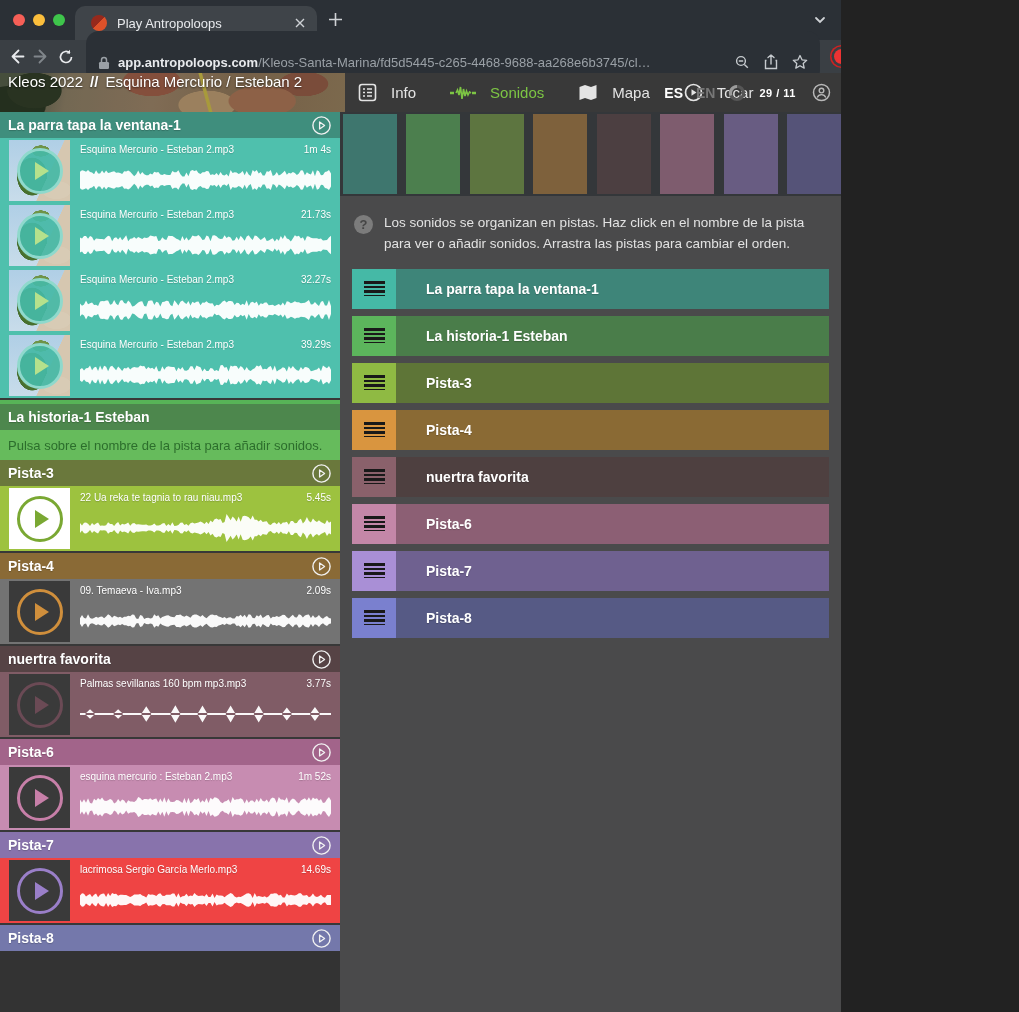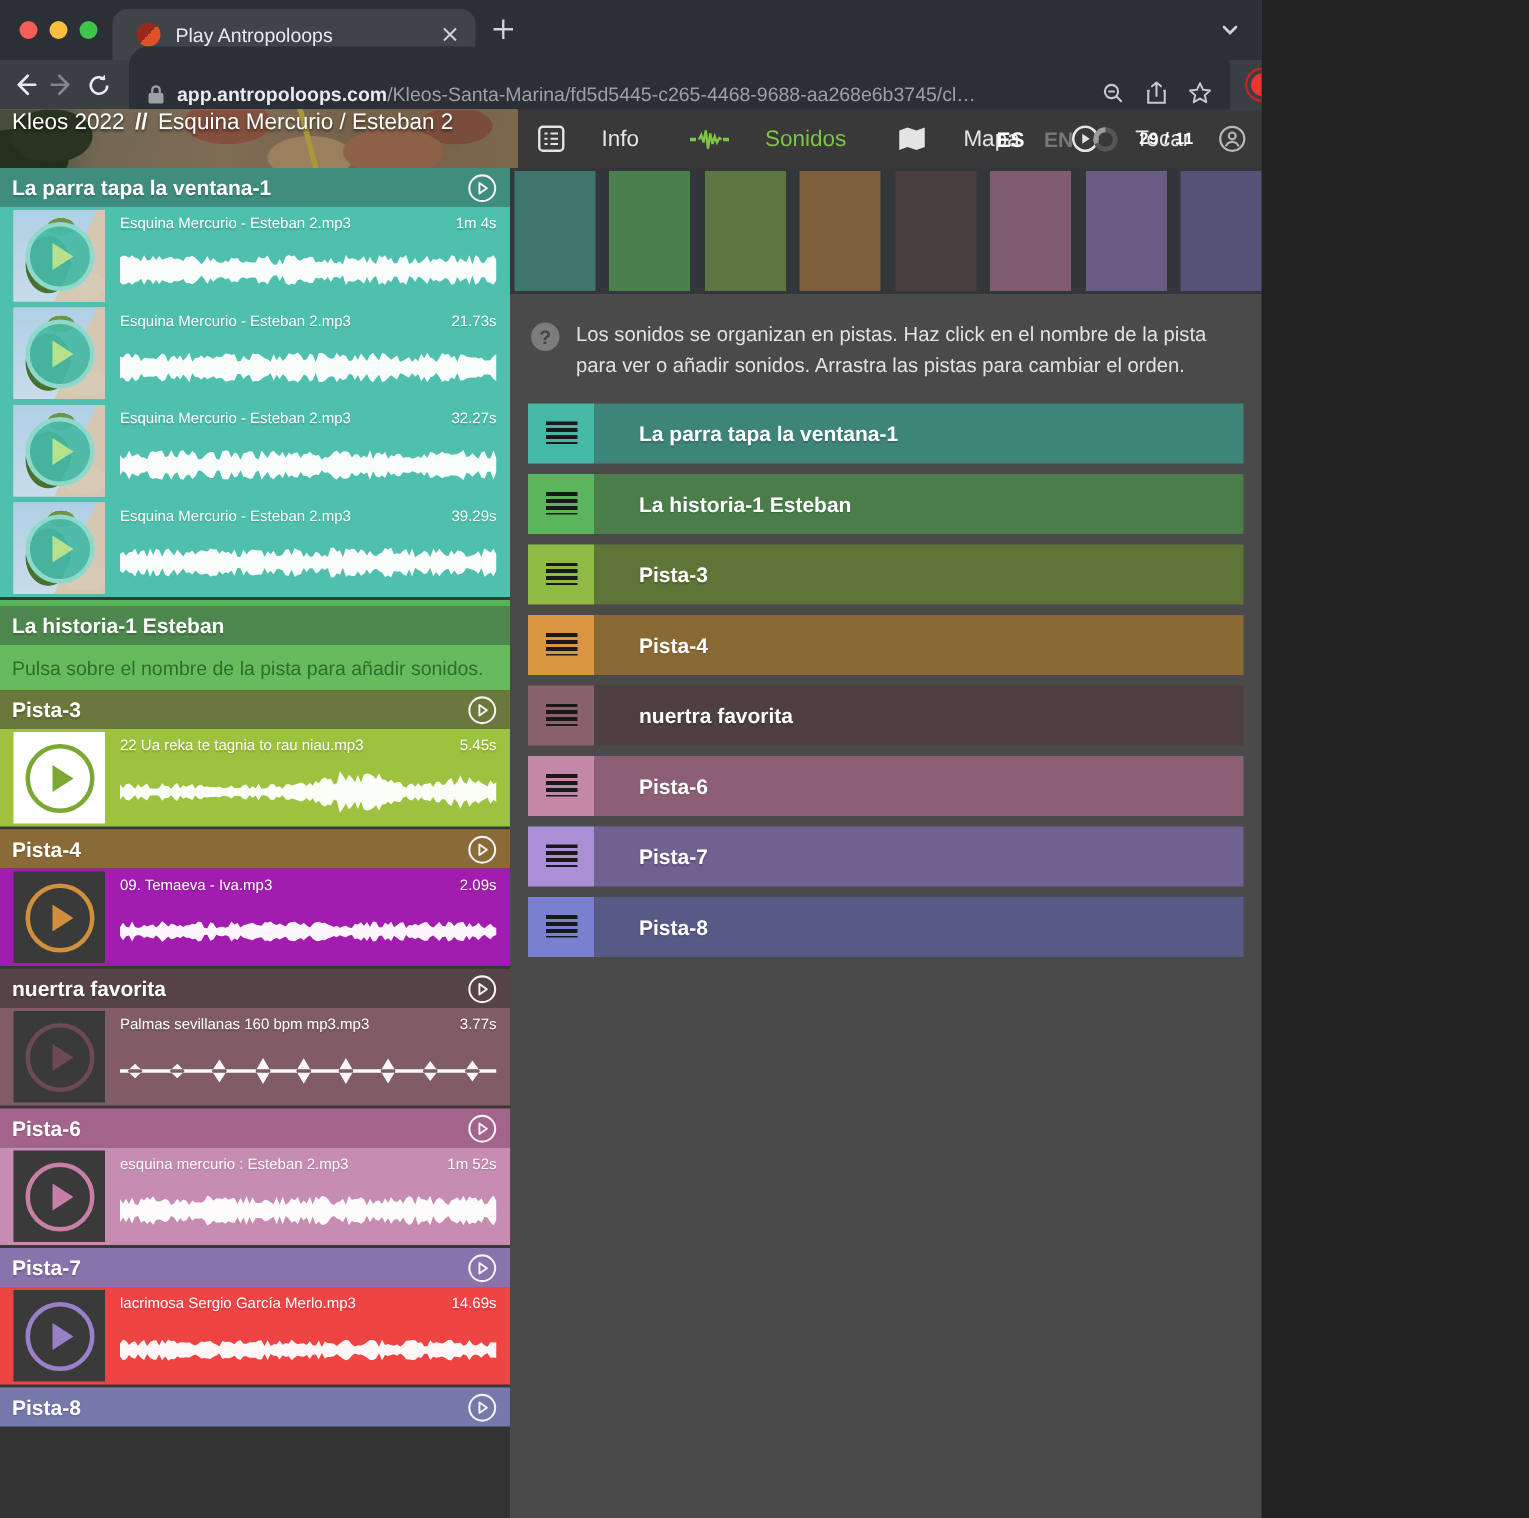--- a/index.html
+++ b/index.html
@@ -44,21 +44,21 @@
       radial-gradient(52px 26px at 44% 22%,#a2614a 0 55%,transparent 57%),
       radial-gradient(66px 30px at 76% 72%,#ad7757 0 50%,transparent 52%),
       radial-gradient(44px 22px at 88% 28%,#955d47 0 55%,transparent 57%),
       radial-gradient(56px 28px at 60% 82%,#bd9d73 0 50%,transparent 52%),
       linear-gradient(100deg,#56604a 0 7%,#8d7f66 20%,#9c8468 45%,#8f7658 70%,#97805e 100%);}
   .headerphoto::after{content:"";position:absolute;inset:0;background:rgba(0,0,0,.18);}
   .breadcrumb{position:relative;z-index:2;color:#fff;font-size:15px;margin-left:8px;white-space:nowrap;
     text-shadow:0 1px 2px rgba(0,0,0,.6);}
   .breadcrumb .sep{margin:0 7px;font-weight:700;}
   .appnav{position:absolute;left:358px;top:0;height:39px;display:flex;align-items:center;gap:34px;}
-  .appnav .item{display:flex;align-items:center;gap:24px;color:#e4e4e4;font-size:15px;}
+  .appnav .item{display:flex;align-items:center;gap:14px;color:#e4e4e4;font-size:15px;}
   .appnav .item.active{color:#7dc544;}
   .hright{position:absolute;right:10px;top:0;height:39px;display:flex;align-items:center;gap:13px;}
   .lang-es{color:#fff;font-weight:700;font-size:14px;}
   .lang-en{color:#777;font-weight:700;font-size:14px;}
   .counter{color:#fff;font-size:11px;font-weight:700;letter-spacing:.5px;}
   
   .sidebar{position:absolute;left:0;top:112px;width:340px;bottom:0;background:#333;overflow:hidden;}
   .sec-header{height:26px;display:flex;align-items:center;padding:0 8px;color:#fff;
     font-size:14px;font-weight:700;text-shadow:0 1px 1px rgba(0,0,0,.2);}
   .sec-header .t{flex:1;white-space:nowrap;overflow:hidden;}
@@ -376,21 +376,21 @@
       <div class="section">
         <div class="sec-header" style="background: rgb(138, 106, 54);">
           <span class="t">Pista-4</span>
           <span style="display: flex;">
             <svg width="21" height="21" viewBox="0 0 21 21">
               <circle cx="10.5" cy="10.5" r="8.6" fill="none" stroke="#f2f2f2" stroke-width="1.4"></circle>
               <path d="M8.6 7l5 3.5-5 3.5z" fill="none" stroke="#f2f2f2" stroke-width="1.3" stroke-linejoin="round"></path>
             </svg>
           </span>
         </div>
-        <div style="background: #a21caf; border-bottom: 2px solid rgb(56, 56, 56);">
+        <div style="background: #737373; border-bottom: 2px solid rgb(56, 56, 56);">
           <div class="clip">
             <div class="thumb dark">
               <div class="playring" style="border-color: rgb(208, 143, 60);">
                 <div class="tri" style="border-color: transparent transparent transparent rgb(208, 143, 60);"></div>
               </div>
             </div>
             <div class="cliptitle">
               <span class="name">09. Temaeva - Iva.mp3</span>
               <span class="dur">2.09s</span>
             </div>

